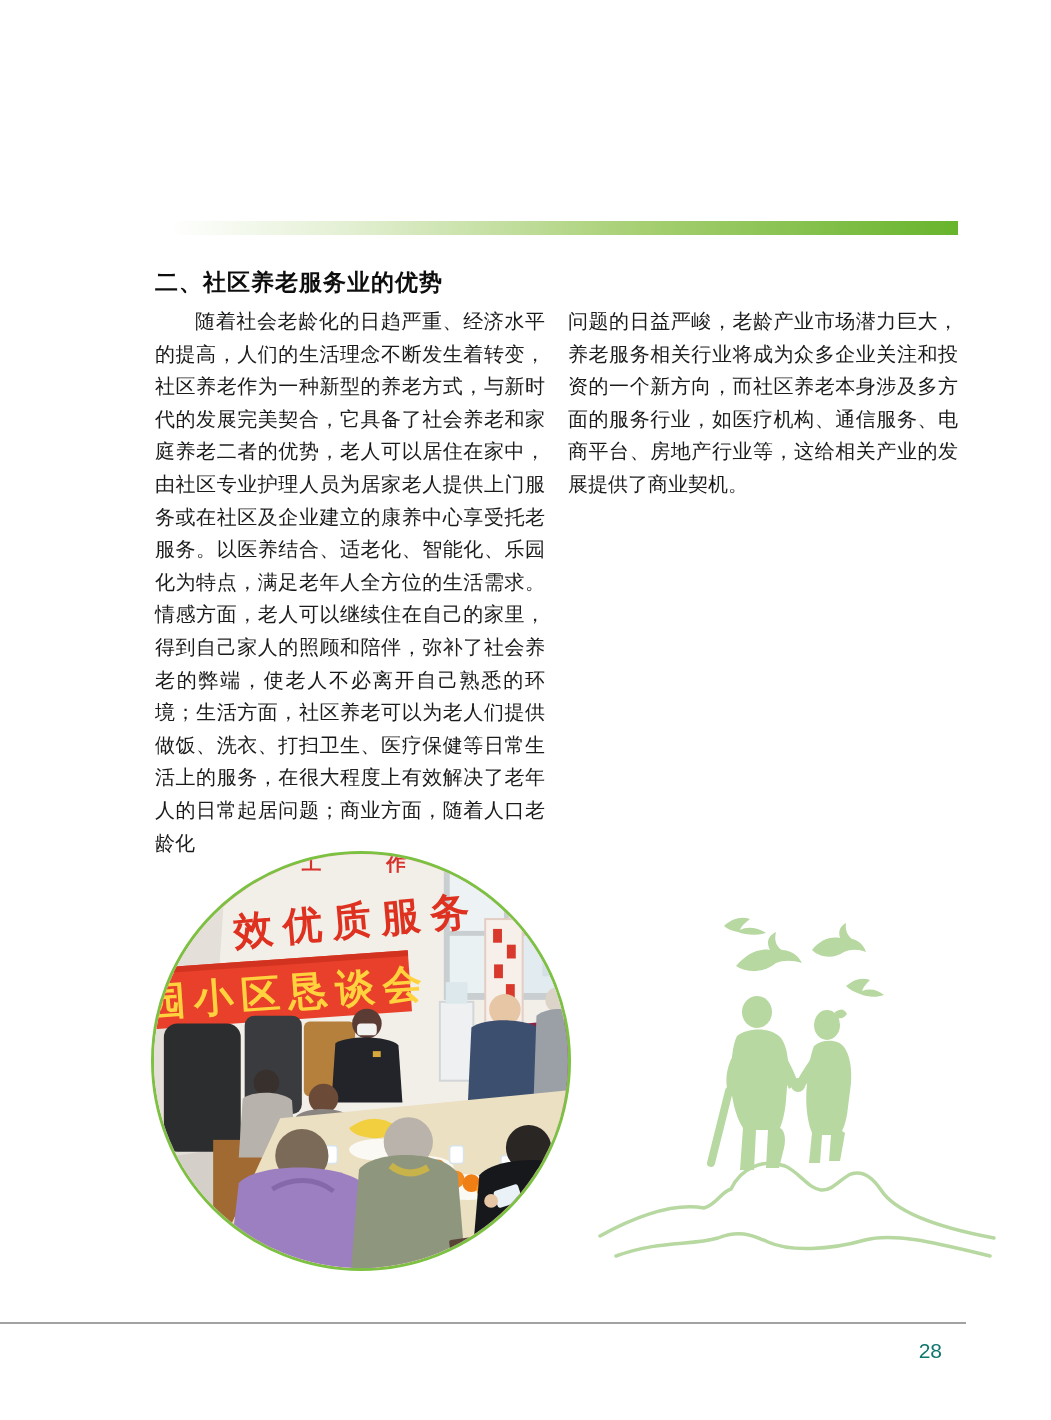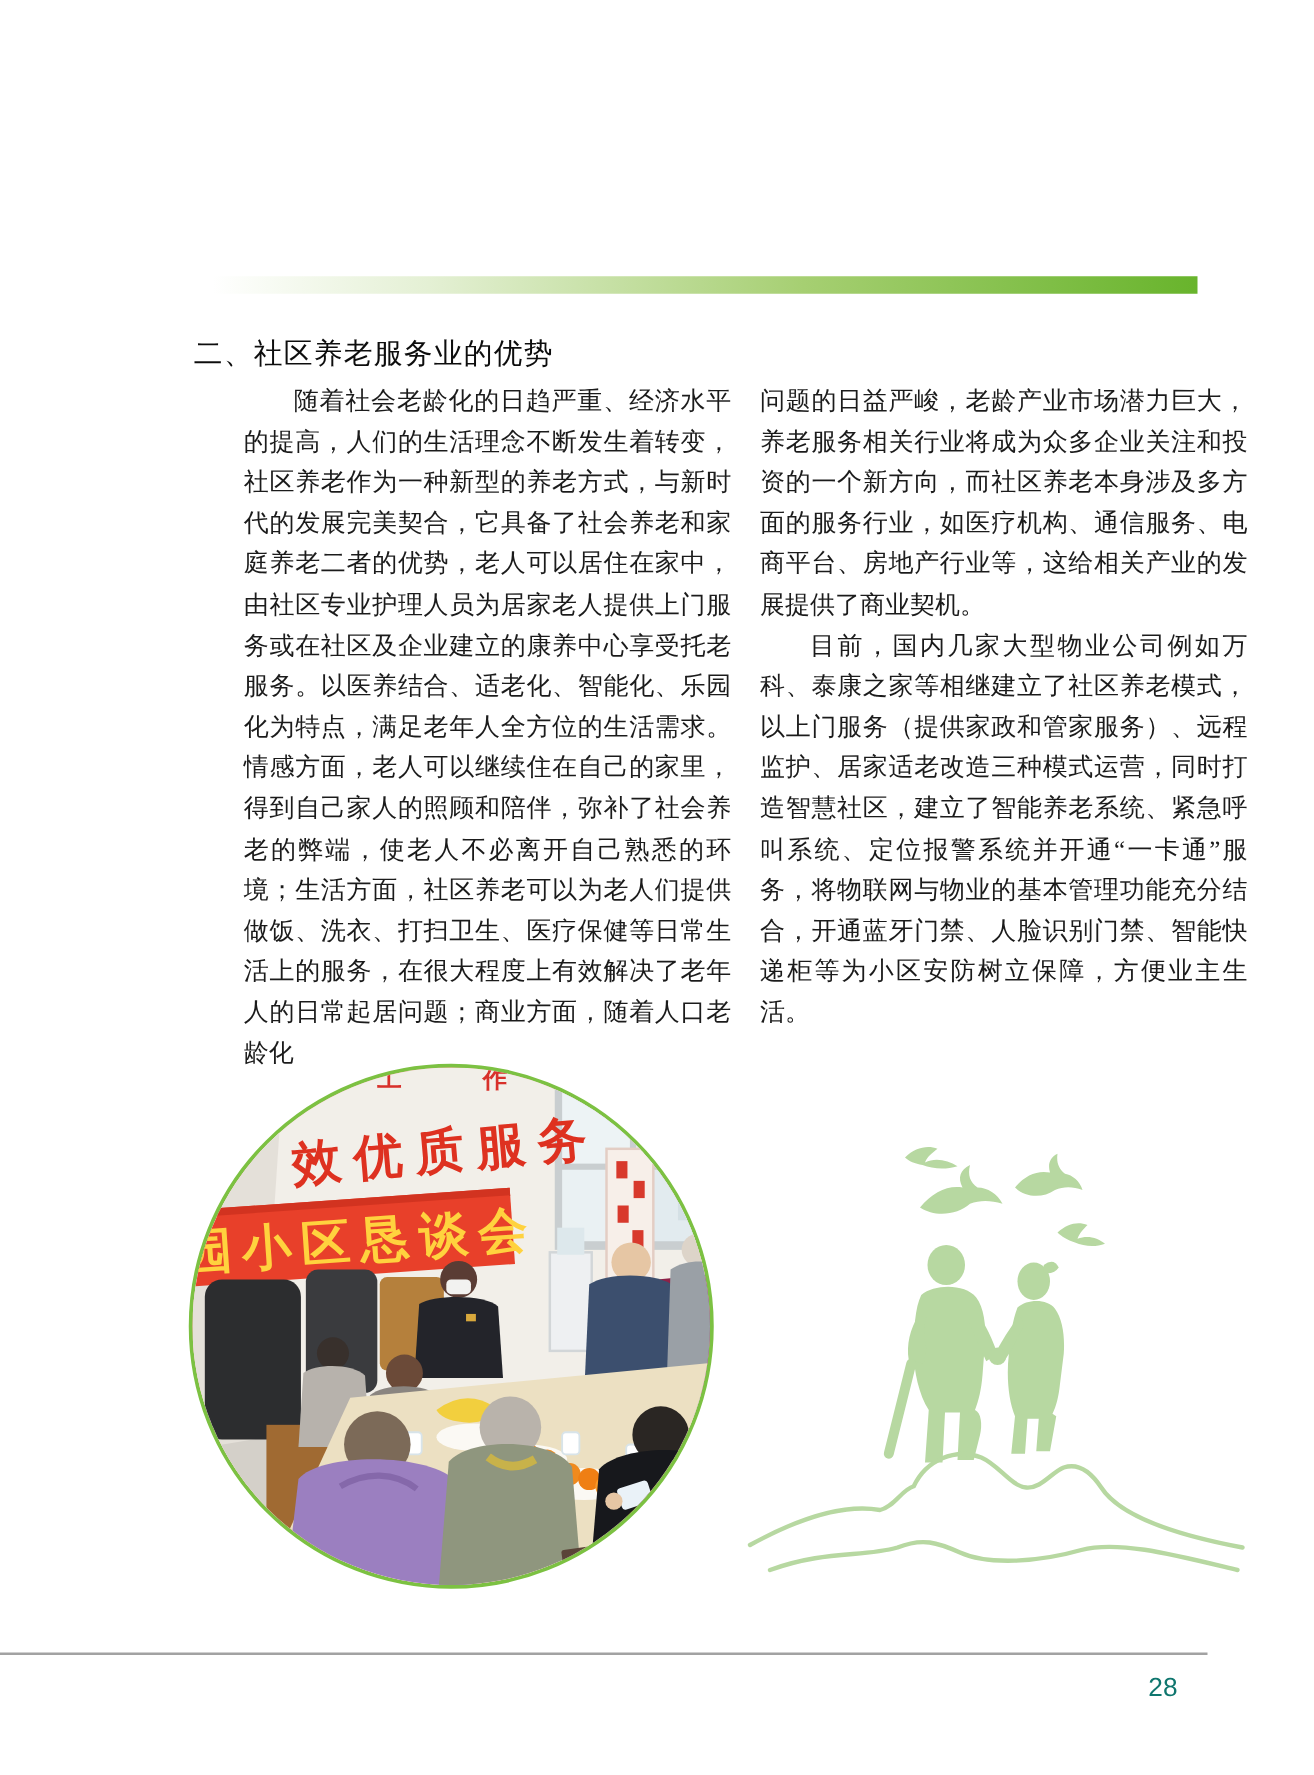--- a/index.html
+++ b/index.html
@@ -45,33 +45,32 @@
     position: absolute;
     left: 170px; top: 221px;
     width: 788px; height: 14px;
     background: linear-gradient(90deg, #ffffff 0%, #e4f0d4 22%, #a6cf72 60%, #68b42c 100%);
   }
   
   .section-title {
     position: absolute;
     left: 155px; top: 267px;
     font-family: "Liberation Sans", sans-serif;
-    font-weight: normal;
+    font-weight: bold;
     font-size: 23px;
     color: #0d0d0d;
     letter-spacing: 1px;
   }
   
   .columns {
     position: absolute;
     left: 155px; top: 305px;
     width: 803px;
     display: flex;
     gap: 23px;
-    margin-left: 40px;
   }
   .col { width: 390px; }
   .col p {
     font-size: 20px;
     line-height: 32.6px;
     text-align: justify;
     text-justify: inter-character;
     color: #1b1b1b;
   }
   .col p.indent { text-indent: 2em; }
@@ -119,21 +118,20 @@
   <div class="gradient-bar"></div>
 
   <div class="section-title">二、社区养老服务业的优势</div>
 
   <div class="columns">
     <div class="col">
       <p class="indent">随着社会老龄化的日趋严重、经济水平的提高，人们的生活理念不断发生着转变，社区养老作为一种新型的养老方式，与新时代的发展完美契合，它具备了社会养老和家庭养老二者的优势，老人可以居住在家中，由社区专业护理人员为居家老人提供上门服务或在社区及企业建立的康养中心享受托老服务。以医养结合、适老化、智能化、乐园化为特点，满足老年人全方位的生活需求。情感方面，老人可以继续住在自己的家里，得到自己家人的照顾和陪伴，弥补了社会养老的弊端，使老人不必离开自己熟悉的环境；生活方面，社区养老可以为老人们提供做饭、洗衣、打扫卫生、医疗保健等日常生活上的服务，在很大程度上有效解决了老年人的日常起居问题；商业方面，随着人口老龄化</p>
     </div>
     <div class="col">
       <p>问题的日益严峻，老龄产业市场潜力巨大，养老服务相关行业将成为众多企业关注和投资的一个新方向，而社区养老本身涉及多方面的服务行业，如医疗机构、通信服务、电商平台、房地产行业等，这给相关产业的发展提供了商业契机。</p>
-      <p class="indent">目前，国内几家大型物业公司例如万科、泰康之家等相继建立了社区养老模式，以上门服务（提供家政和管家服务）、远程监护、居家适老改造三种模式运营，同时打造智慧社区，建立了智能养老系统、紧急呼叫系统、定位报警系统并开通“一卡通”服务，将物联网与物业的基本管理功能充分结合，开通蓝牙门禁、人脸识别门禁、智能快递柜等为小区安防树立保障，方便业主生活。</p>
     </div>
   </div>
 
   <div class="photo-circle">
     <svg viewBox="0 0 420 420">
 
       <g>
         <rect x="0" y="0" width="420" height="420" fill="#f2efe9"></rect>
         <polygon points="0,0 74,0 46,420 0,420" fill="#e4e0d9"></polygon>
         <polygon points="0,310 90,295 130,420 0,420" fill="#d4d0c9"></polygon>

